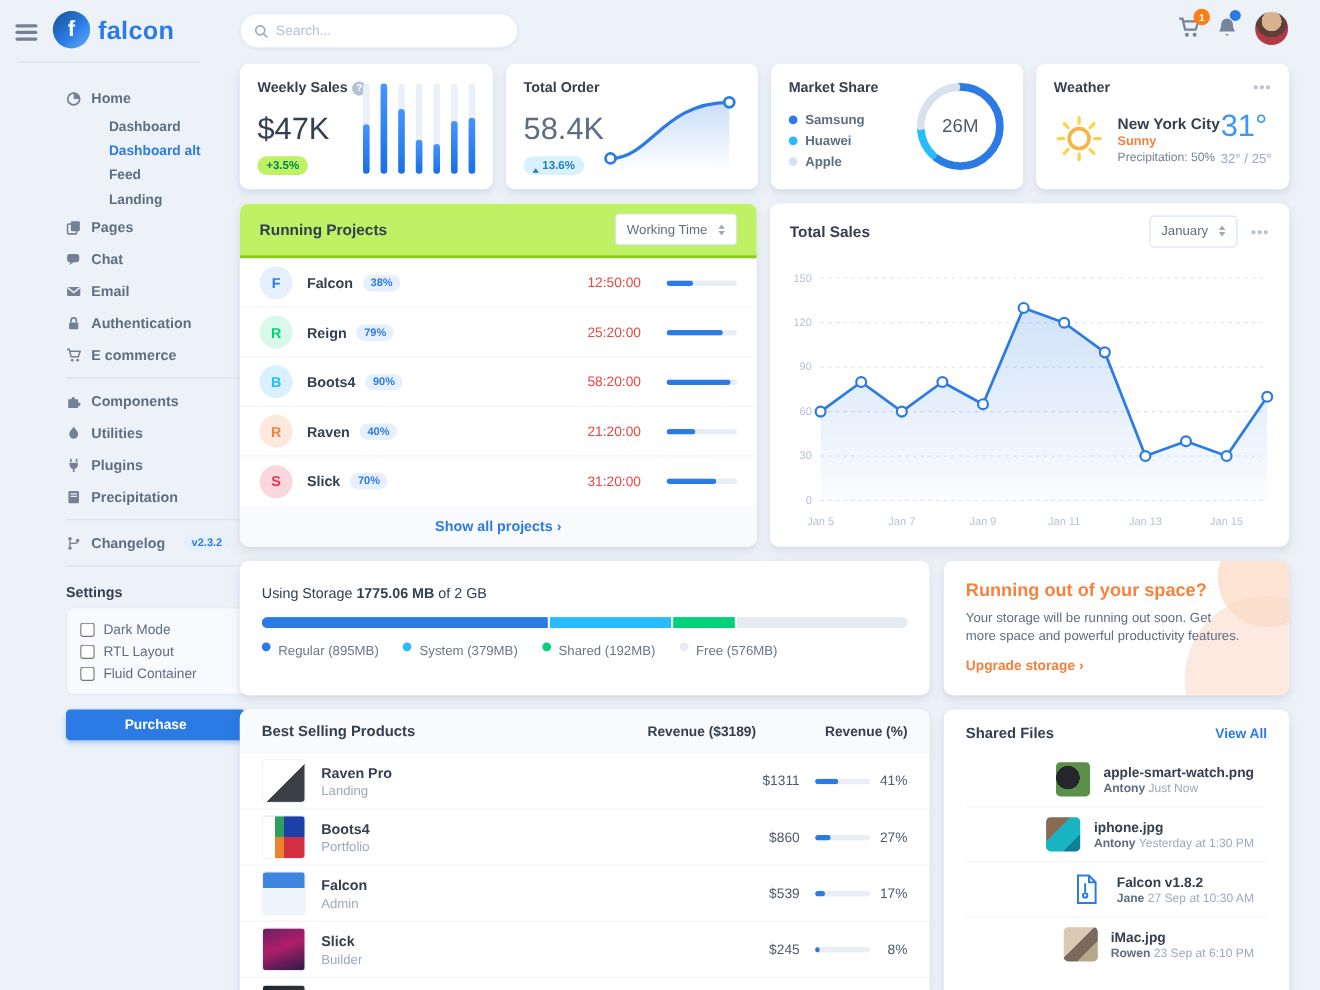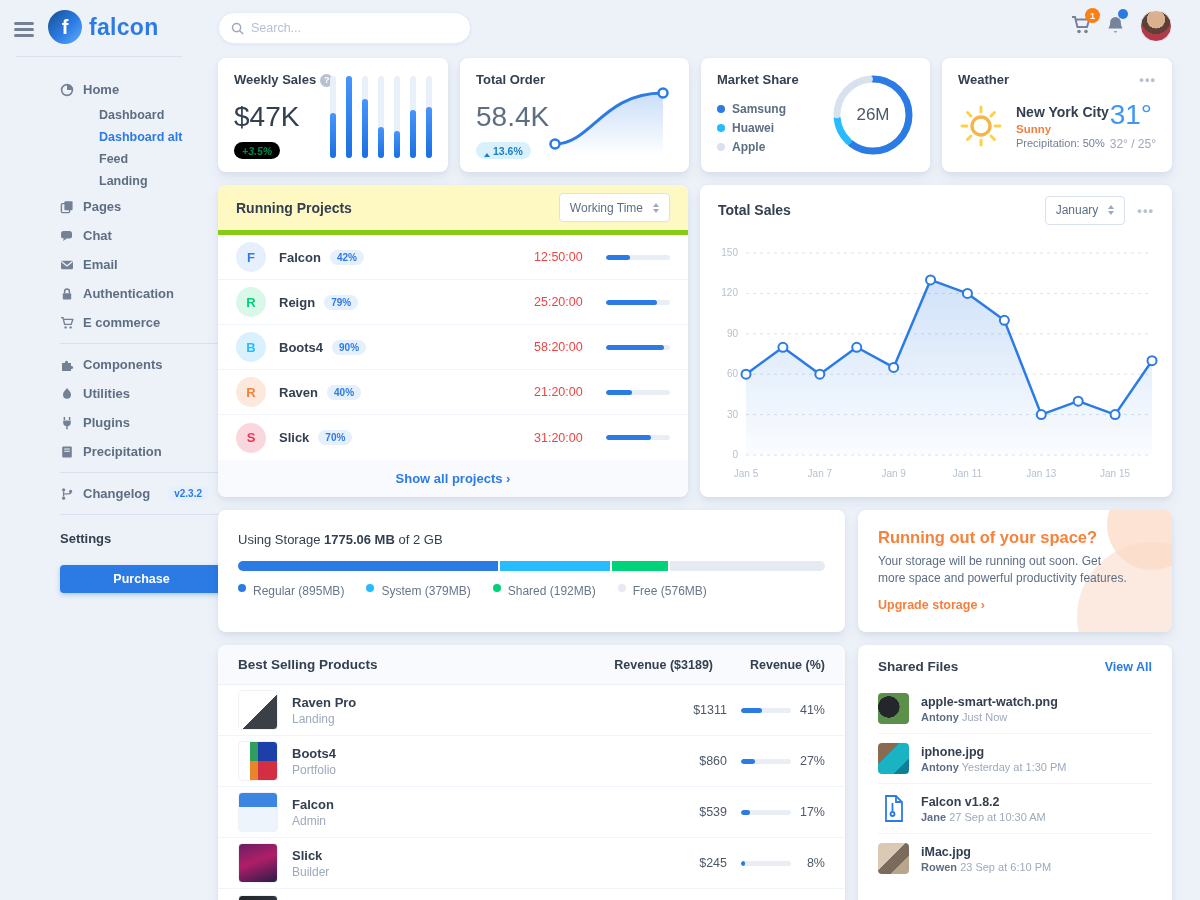--- a/index.html
+++ b/index.html
@@ -67,21 +67,21 @@
   }
   
   .kpi-title { font-size:13px; font-weight:bold; color:#344050; }
   #c-weekly   { left:218px; top:58px; width:230px; height:114px; padding:14px 16px; }
   #c-order    { left:460px; top:58px; width:229px; height:114px; padding:14px 16px; }
   #c-market   { left:701px; top:58px; width:229px; height:114px; padding:14px 16px; }
   #c-weather  { left:942px; top:58px; width:230px; height:114px; padding:14px 16px; }
   .help-ic { display:inline-flex; width:13px; height:13px; border-radius:50%; background:#b6c1d2; color:#fff; font-size:9px; font-weight:bold; align-items:center; justify-content:center; margin-left:4px; vertical-align:1px; }
   .big-val { font-size:28px; color:#344050; margin-top:14px; font-weight:500; }
   .badge-pill { display:inline-flex; align-items:center; gap:3px; border-radius:9px; font-size:10.5px; font-weight:bold; padding:2.5px 8px; margin-top:9px; }
-  .badge-green { background:#000000; color:#00864e;font-style:italic; }
+  .badge-green { background:#bef264; color:#00864e; }
   .badge-info  { background:#d9f1fc; color:#1e7fc2;align-items:flex-end; }
   .caret-up { width:0; height:0; border-left:3.5px solid transparent; border-right:3.5px solid transparent; border-bottom:4.5px solid #1e7fc2; display:inline-block; }
   #wbars { position:absolute; right:16px; top:16px; bottom:14px; display:flex; align-items:flex-end; gap:10px; }
   .wbar { width:6px; height:82px; background:#eaf0f9; border-radius:3px; position:relative; }
   .wfill { position:absolute; bottom:0; left:0; width:100%; background:linear-gradient(180deg,#4695ff,#1970e2); border-radius:3px; }
   #order-val { color:#5e6e82; }
   #order-spark { position:absolute; right:12px; bottom:12px; }
   #market-legend { margin-top:12px; }
   .mleg-row { display:flex; align-items:center; gap:7px; padding:2.5px 0; color:#5e6e82; font-size:12px; font-weight:bold; }
   .dot8 { width:8px; height:8px; border-radius:50%; display:inline-block; }
@@ -90,21 +90,21 @@
   #weather-body { display:flex; margin-top:14px; align-items:center; }
   #weather-city { font-size:14px; font-weight:bold; color:#344050; }
   #weather-cond { color:#f5803e; font-size:11.5px; font-weight:bold; margin-top:3px; }
   #weather-prec { color:#748194; font-size:11px; margin-top:2px; }
   #weather-right { margin-left:auto; text-align:left; }
   #weather-temp { font-size:28px; color:#3d97f3; line-height:1; }
   #weather-range { font-size:12px; color:#9da9bb; margin-top:8px; }
   .dots-menu { color:#b6c1d2; font-weight:bold; letter-spacing:1px; font-size:13px; cursor:pointer; }
   
   #c-projects { left:218px; top:185px; width:470px; height:312px; overflow:hidden; }
-  .card-head { background:#fef9c3; border-bottom:5px solid #84cc16; border-radius:8px 8px 0 0; display:flex; align-items:center; padding:0 18px; height:50px; }
+  .card-head { background:#bef264; border-bottom:3px solid #84cc16; border-radius:8px 8px 0 0; display:flex; align-items:center; padding:0 18px; height:50px; }
   .card-head .ttl { font-size:14px; font-weight:bold; color:#344050; }
   .select-box { margin-left:auto; background:#fff; border:1px solid #d8e2ef; border-radius:4px; height:29px; display:flex; align-items:center; gap:10px; padding:0 10px; font-size:12px; color:#5e6e82; cursor:pointer; }
   .updown { display:flex; flex-direction:column; gap:2px; }
   .updown i { width:0; height:0; border-left:3.5px solid transparent; border-right:3.5px solid transparent; display:block; }
   .updown .u { border-bottom:4px solid #9da9bb; }
   .updown .d { border-top:4px solid #9da9bb; }
   .proj-row { display:flex; align-items:center; height:45px; padding:0 18px; border-bottom:1px solid #f1f4fa; }
   .pav { width:30px; height:30px; border-radius:50%; display:flex; align-items:center; justify-content:center; font-weight:bold; font-size:13px; margin-right:13px; }
   .pname { font-weight:bold; font-size:13px; color:#344050; cursor:pointer; }
   .pbadge { margin-left:9px; }
@@ -134,40 +134,40 @@
   #c-promo { left:858px; top:510px; width:314px; height:122px; padding:18px 20px; overflow:hidden; }
   .blob { position:absolute; border-radius:50%; background:#fbe3d5; opacity:.75; }
   #promo-title { color:#f5823d; font-size:16.5px; font-weight:bold; position:relative; }
   #promo-body { color:#5e6e82; font-size:12px; line-height:1.45; margin-top:6px; width:250px; position:relative; }
   #promo-link { display:inline-block; margin-top:10px; color:#f5803e; font-size:12.5px; font-weight:bold; cursor:pointer; position:relative; }
   
   #c-products { left:218px; top:645px; width:627px; height:330px; overflow:hidden; }
   #products-head { display:flex; align-items:center; background:#f9fafd; height:40px; padding:0 20px; border-radius:8px 8px 0 0; border-bottom:1px solid #edf2f9; }
   #products-head .ttl { font-size:13.5px; font-weight:bold; flex:1; }
   .ph-col { font-size:12.5px; font-weight:bold; color:#344050; }
-  #ph-rev { width:150px; text-align:right; }
+  #ph-rev { width:150px; text-align:center; }
   #ph-pct { width:98px; text-align:right; margin-left:14px; }
   .prow { display:flex; align-items:center; height:51px; padding:0 20px; border-bottom:1px solid #f1f4fa; }
   .pthumb { width:40px; height:40px; border-radius:4px; margin-right:14px; flex:0 0 40px; border:1px solid #eef2f7; }
   .prod-name { font-weight:bold; font-size:13px; color:#344050; cursor:pointer; }
   .prod-cat { font-size:12px; color:#9da9bb; margin-top:2px; }
   .prod-grow { flex:1; }
   .prod-rev { width:86px; text-align:right; font-size:12.5px; color:#4d5969; }
   .prod-track { width:50px; height:5px; background:#e9eef5; border-radius:3px; margin-left:14px; position:relative; overflow:hidden; }
   .prod-pct { width:34px; text-align:right; font-size:12.5px; color:#4d5969; }
   .thumb-raven { background:linear-gradient(135deg,#fff 0 55%,#3b3f46 55% 100%); }
   .thumb-boots4 { background:linear-gradient(90deg,#fff 0 28%,transparent 28%),conic-gradient(#1c3faa 0 25%,#d32f43 25% 50%,#e8842c 50% 75%,#2f9e5f 75% 100%); }
   .thumb-falcon { background:linear-gradient(180deg,#3d85e0 0 38%,#eef4fb 38% 100%); }
   .thumb-slick { background:linear-gradient(160deg,#6a1f63 0%,#b01e68 45%,#2a1b4a 100%); }
   .thumb-reign { background:linear-gradient(135deg,#20242b,#3a4049); }
   
   #c-files { left:858px; top:645px; width:314px; height:330px; overflow:hidden; }
   #files-head { display:flex; align-items:center; padding:14px 20px 10px; }
   #files-head .ttl { font-size:13.5px; font-weight:bold; flex:1; }
-  .frow { display:flex; align-items:center; padding:9px 20px; }
+  .frow { display:flex; align-items:center; padding:9px 32px;justify-content:flex-end; }
   .frow + .fsep { height:1px; background:#f1f4fa; margin:0 20px; }
   .fthumb { width:31px; height:31px; border-radius:4px; margin-right:12px; flex:0 0 31px; }
   .fname { font-size:12.5px; font-weight:bold; color:#344050; cursor:pointer; }
   .fmeta { font-size:11px; color:#9da9bb; margin-top:2px; }
   .fmeta b { color:#5e6e82; }
   .thumb-watch { background:radial-gradient(circle at 35% 45%, #23262b 0 40%, #5c8f4a 41% 100%); }
   .thumb-iphone { background:linear-gradient(135deg,#8a6a50 0 35%,#19b3c4 35% 75%,#0e7f96 75% 100%); }
   .thumb-imac { background:linear-gradient(135deg,#d9c9b5 0 45%,#7a6b5c 45% 70%,#b8a68c 70% 100%); }
 </style>
 </head>
@@ -292,20 +292,34 @@
           <circle cx="10.6" cy="4.4" r="1.6" fill="#748194"></circle>
           <path d="M3.6 4.4 V9.6 M3.6 7.6 C3.6 6 10.6 7.6 10.6 6" stroke="#748194" stroke-width="1.3" fill="none"></path>
         </svg>
       <span>Changelog</span>
       <span class="badge-soft" style="margin-left:8px">v2.3.2</span>
     </div>
 
     <div class="navgap"></div>
 
     <div id="settings-label">Settings</div>
+    <div id="settings-card">
+      <label class="chk-row">
+        <input type="checkbox" style="">
+        <span>Dark Mode</span>
+      </label>
+      <label class="chk-row">
+        <input type="checkbox" style="">
+        <span>RTL Layout</span>
+      </label>
+      <label class="chk-row">
+        <input type="checkbox" style="">
+        <span>Fluid Container</span>
+      </label>
+    </div>
     <button id="purchase-btn">Purchase</button>
   </div>
 </div>
 
 <div id="search-box">
   <svg width="13" height="13" viewBox="0 0 14 14">
       <circle cx="6" cy="6" r="4.4" fill="none" stroke="#9da9bb" stroke-width="1.6"></circle>
       <path d="M9.4 9.4 L13 13" stroke="#9da9bb" stroke-width="1.6"></path>
     </svg>
   <input placeholder="Search..." style="">
@@ -441,21 +455,21 @@
       <span>Working Time</span>
       <span class="updown">
           <i class="u"></i>
           <i class="d"></i>
         </span>
     </div>
   </div>
   <div class="proj-row">
     <span class="pav av-f">F</span>
     <span class="pname">Falcon</span>
-    <span class="badge-soft pbadge">42%</span>
+    <span class="badge-soft pbadge">38%</span>
     <span class="ptime">12:50:00</span>
     <span class="ptrack">
         <span class="pfill" style="width: 38%;"></span>
       </span>
   </div>
   <div class="proj-row">
     <span class="pav av-reign">R</span>
     <span class="pname">Reign</span>
     <span class="badge-soft pbadge">79%</span>
     <span class="ptime">25:20:00</span>

